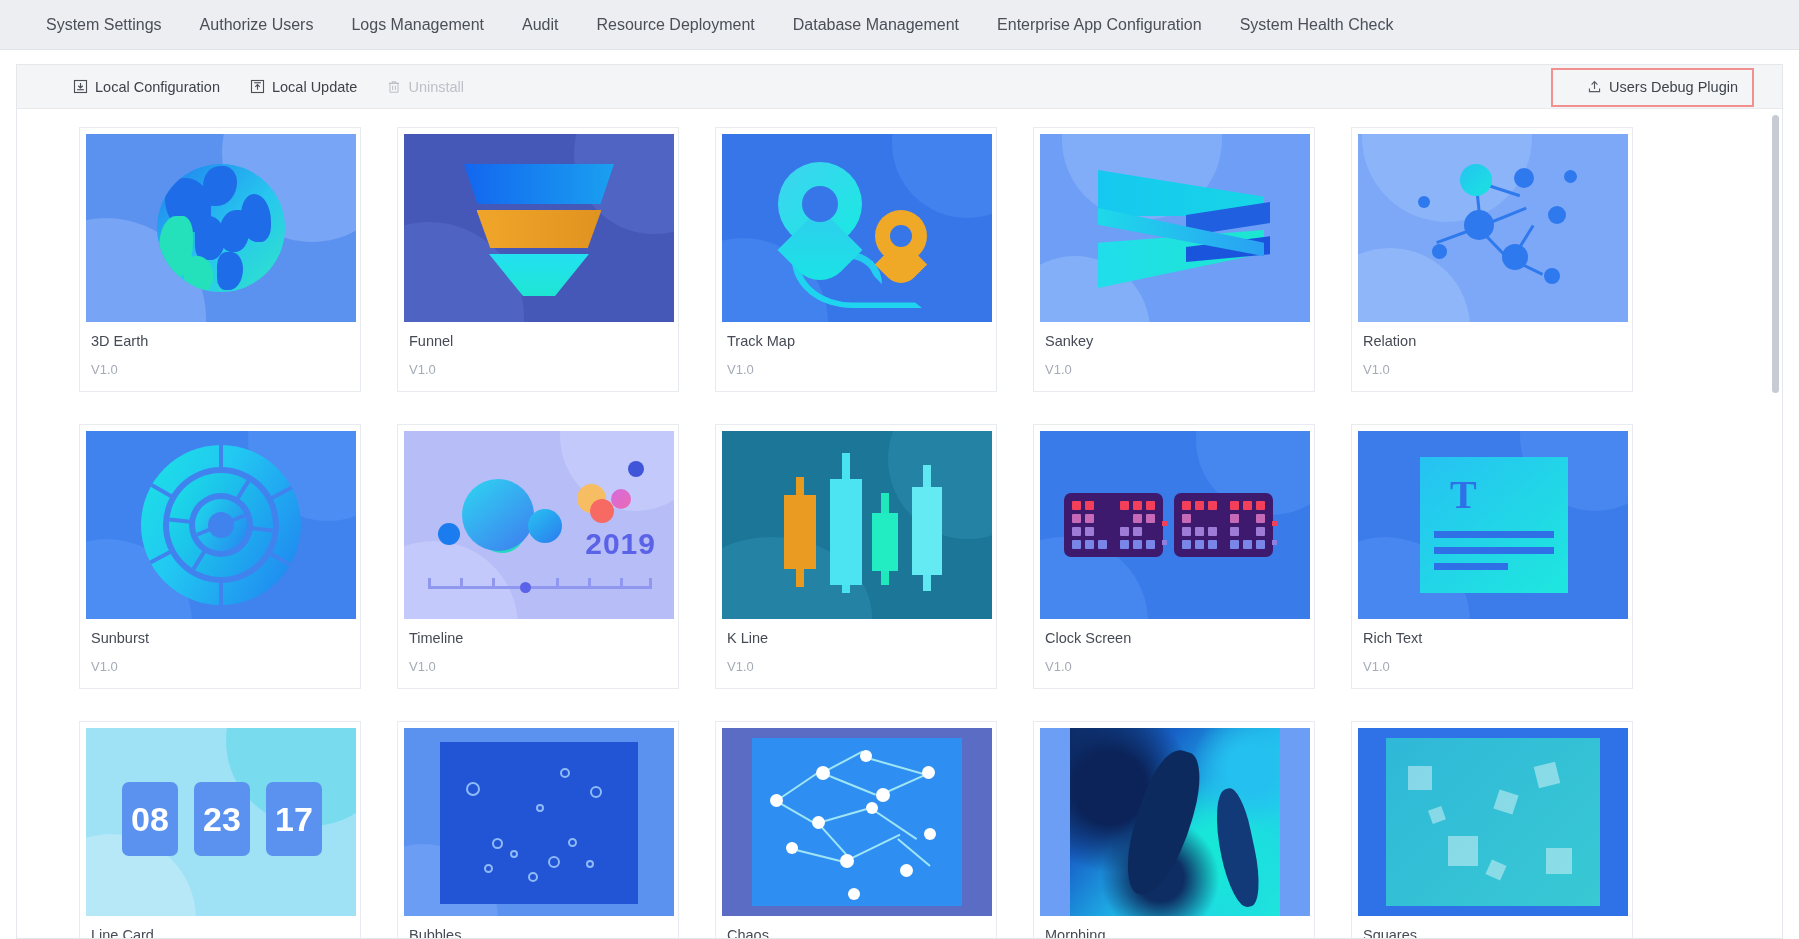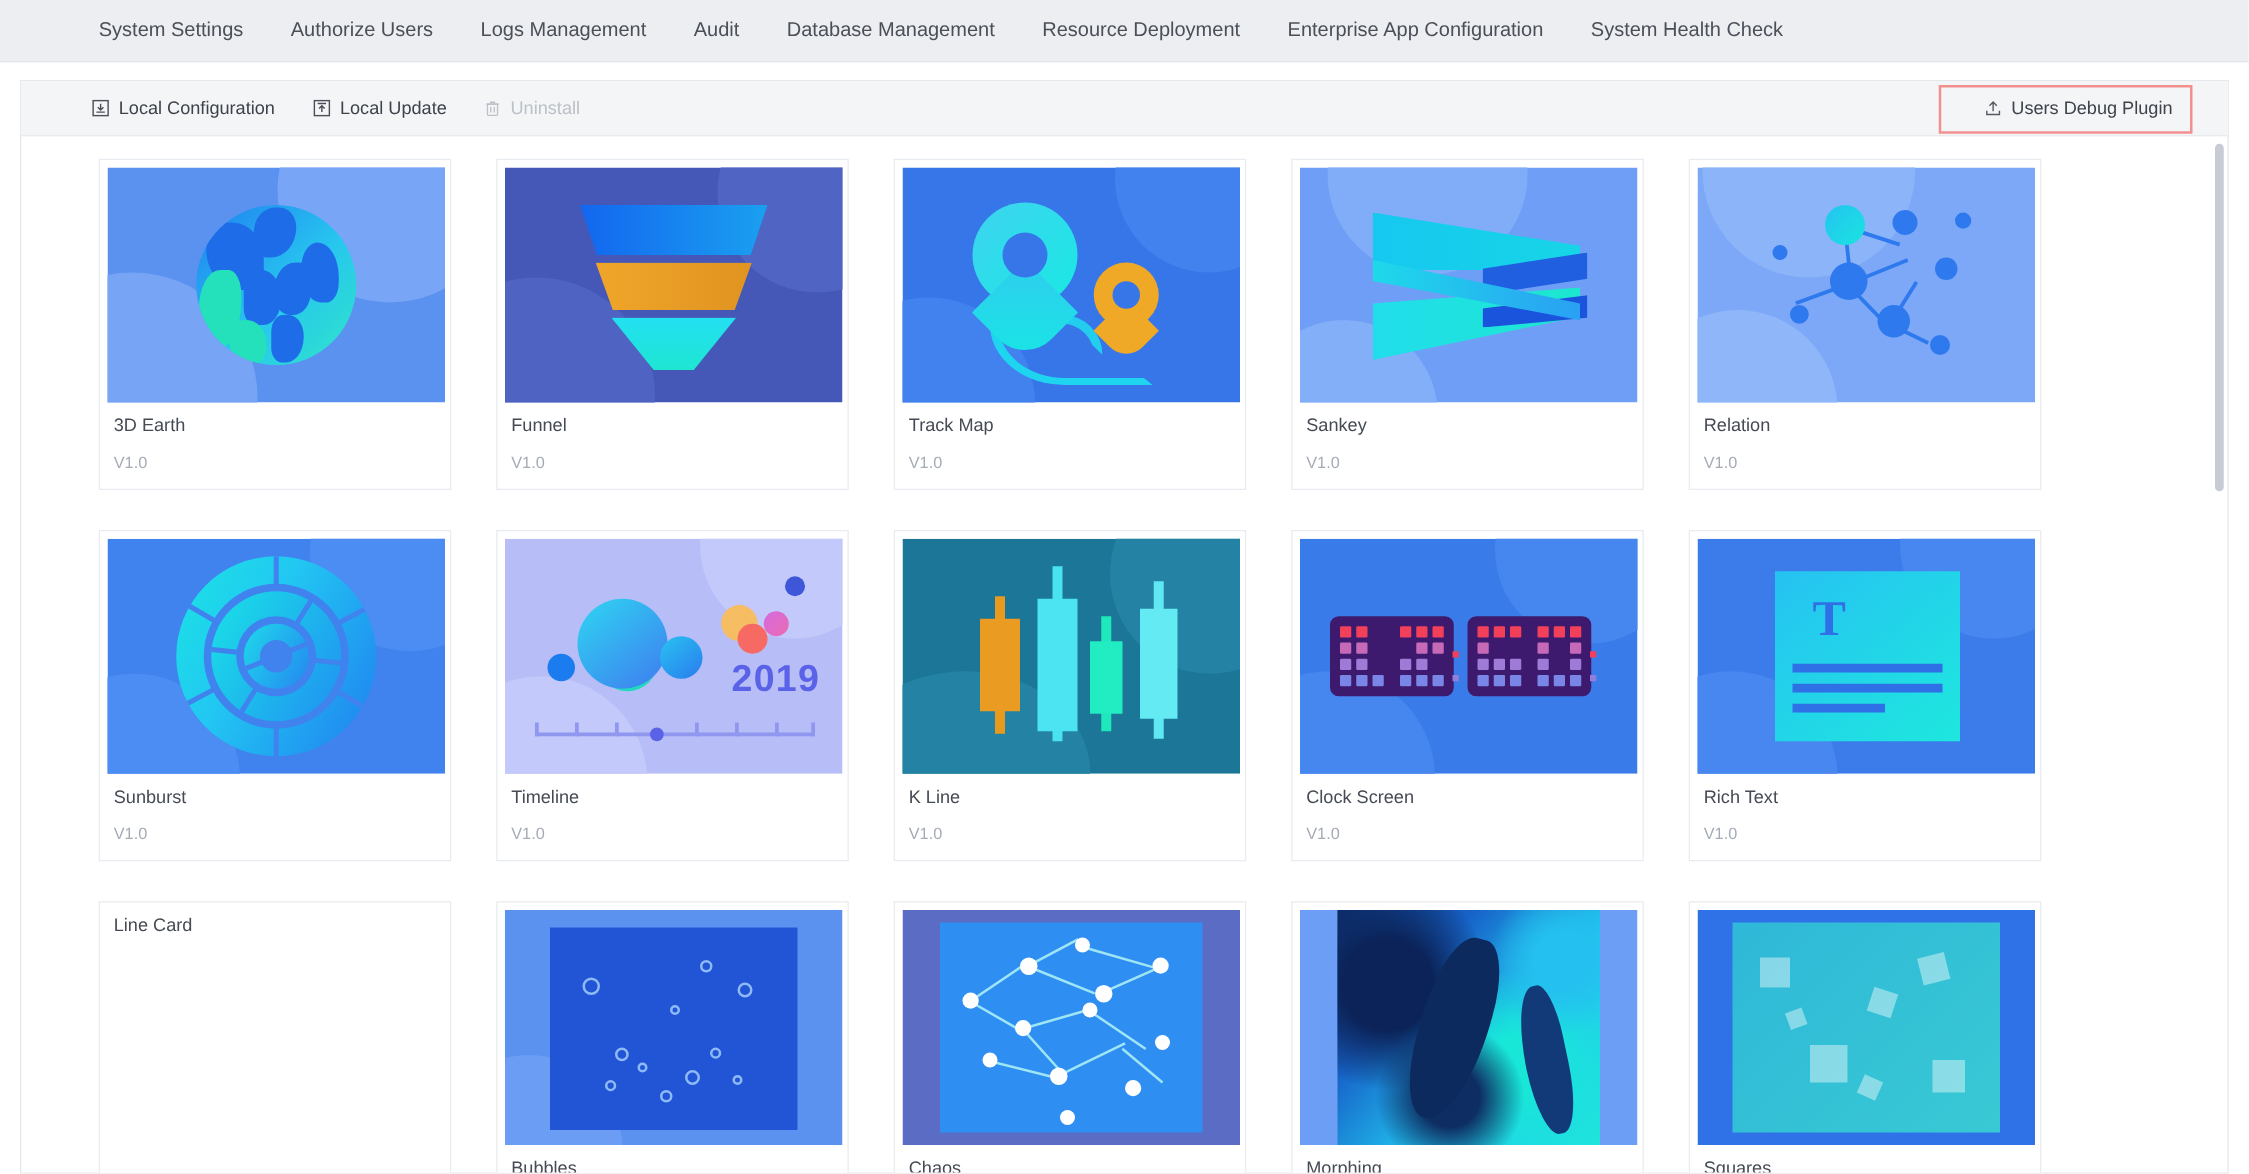--- a/index.html
+++ b/index.html
@@ -10,21 +10,21 @@
     overflow: hidden;
   }
 
   
   .topnav {
     height: 50px;
     background: #eceef1;
     border-bottom: 1px solid #e0e3e8;
     display: flex;
     align-items: stretch;
-    padding-left: 60px;
+    padding-left: 27px;
     position: relative;
   }
   .nav-item {
     display: flex; align-items: center;
     padding: 0 19px;
     font-size: 16px;
     color: #4a4f58;
     cursor: pointer;
     position: relative;
     white-space: nowrap;
@@ -328,24 +328,24 @@
   <div class="nav-item">
     <span>Authorize Users</span>
   </div>
   <div class="nav-item">
     <span>Logs Management</span>
   </div>
   <div class="nav-item">
     <span>Audit</span>
   </div>
   <div class="nav-item">
-    <span>Database Management</span>
+    <span>Resource Deployment</span>
   </div>
   <div class="nav-item">
-    <span>Resource Deployment</span>
+    <span>Database Management</span>
   </div>
   <div class="nav-item">
     <span>Enterprise App Configuration</span>
   </div>
   <div class="nav-item">
     <span>System Health Check</span>
   </div>
 </div>
 
 <div class="content">
@@ -725,20 +725,30 @@
               <div class="rt-line" style="left:76px;top:132px;width:74px"></div>
             </div>
           </div>
           <div class="card-meta">
             <div class="card-title">Rich Text</div>
             <div class="card-ver">V1.0</div>
           </div>
         </div>
 
         <div class="card">
+          <div class="thumb-pad">
+            <div class="thumb">
+              <div class="cc-bg"></div>
+              <div class="blob cc-b1"></div>
+                <div class="blob cc-b2"></div>
+              <div class="cc-tile" style="left:36px">08</div>
+              <div class="cc-tile" style="left:108px">23</div>
+              <div class="cc-tile" style="left:180px">17</div>
+            </div>
+          </div>
           <div class="card-meta">
             <div class="card-title">Line Card</div>
             <div class="card-ver"></div>
           </div>
         </div>
 
         <div class="card">
           <div class="thumb-pad">
             <div class="thumb">
               <div class="bb-bg"></div>

